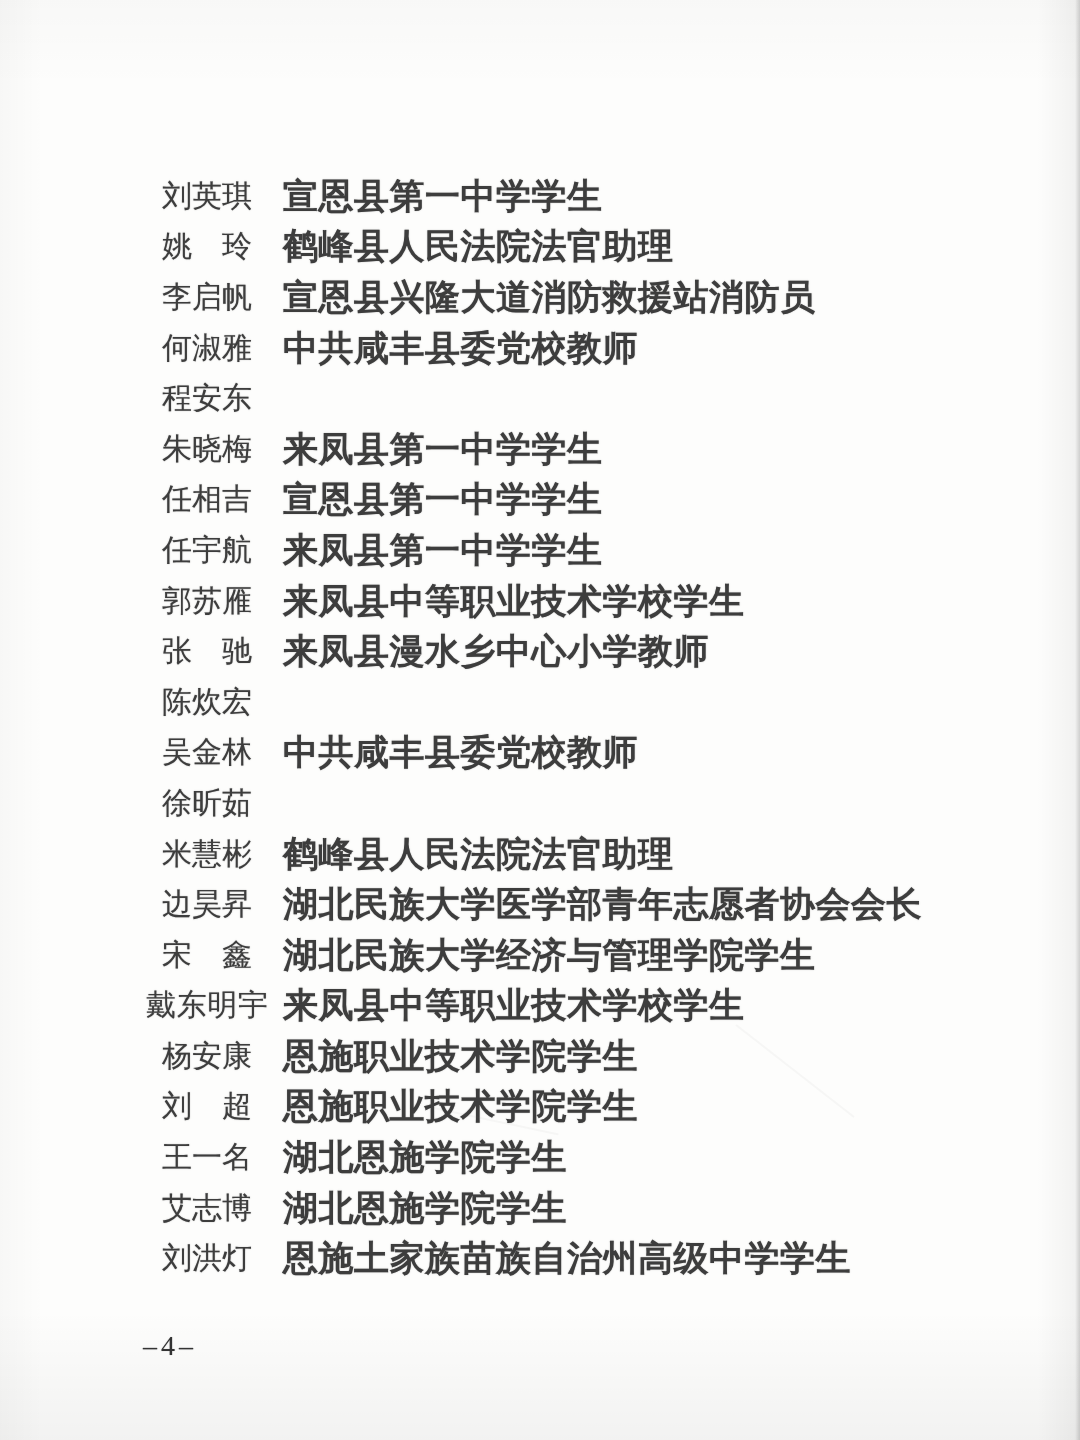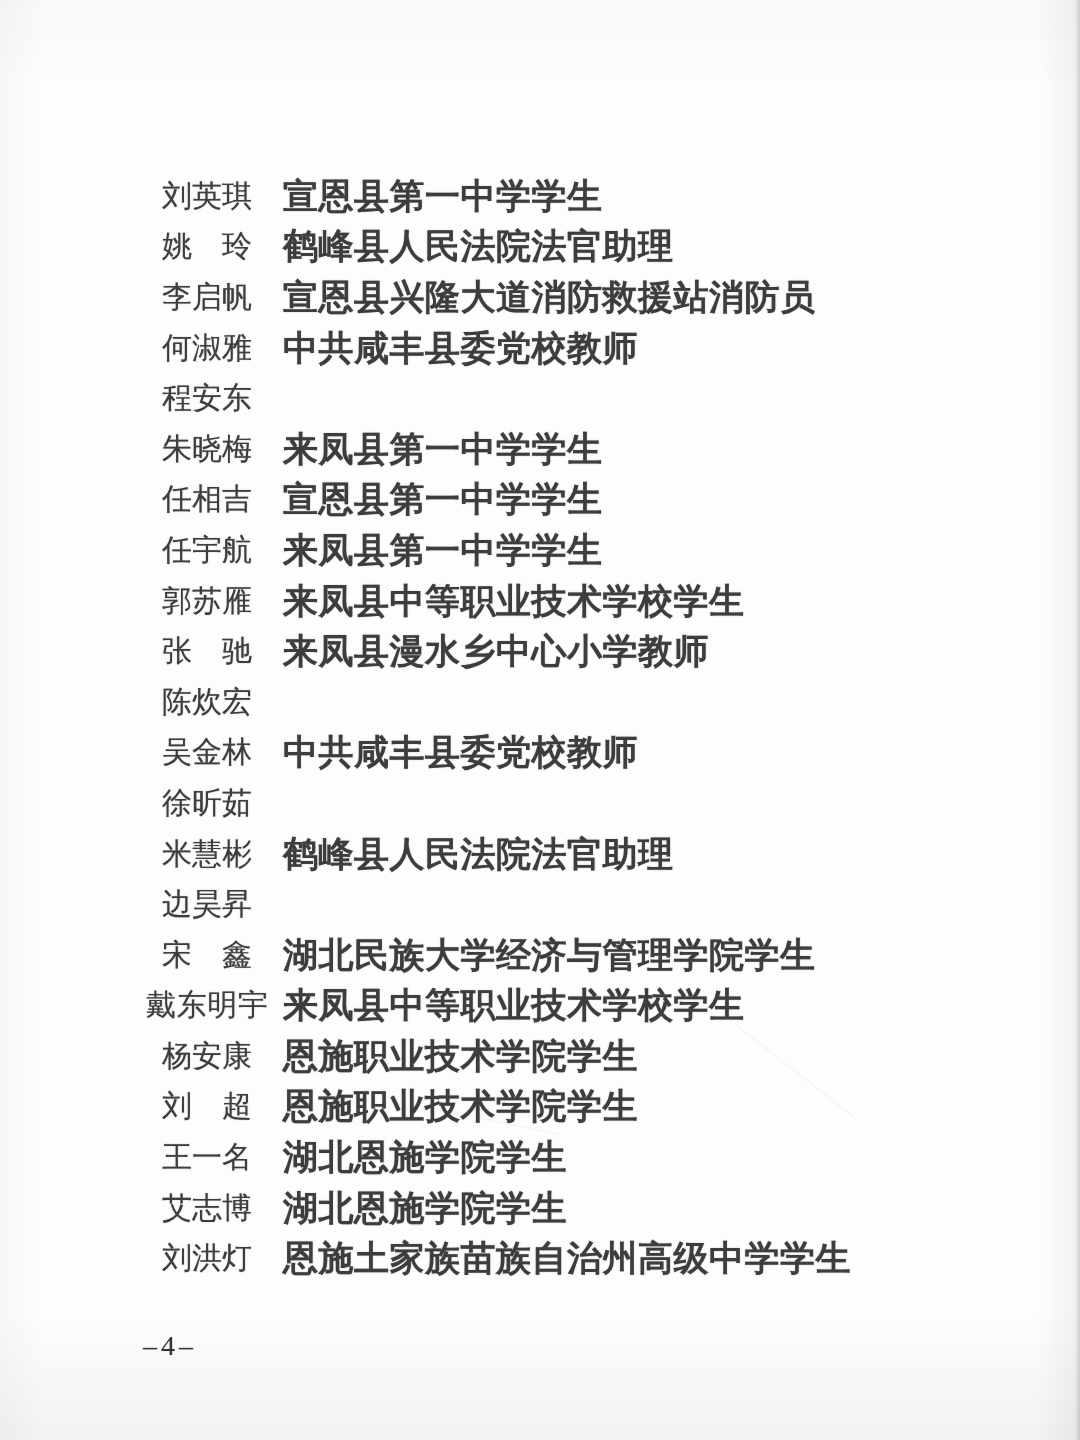--- a/index.html
+++ b/index.html
@@ -204,20 +204,21 @@
         </div>
       <div class="title">鹤峰县人民法院法官助理</div>
     </div>
 
     <div class="row">
       <div class="name">
           <span>边</span>
           <span>昊</span>
           <span>昇</span>
         </div>
+      <div class="title">湖北民族大学医学部青年志愿者协会会长</div>
     </div>
 
     <div class="row">
       <div class="name">
           <span>宋</span>
           <span>鑫</span>
         </div>
       <div class="title">湖北民族大学经济与管理学院学生</div>
     </div>
 

